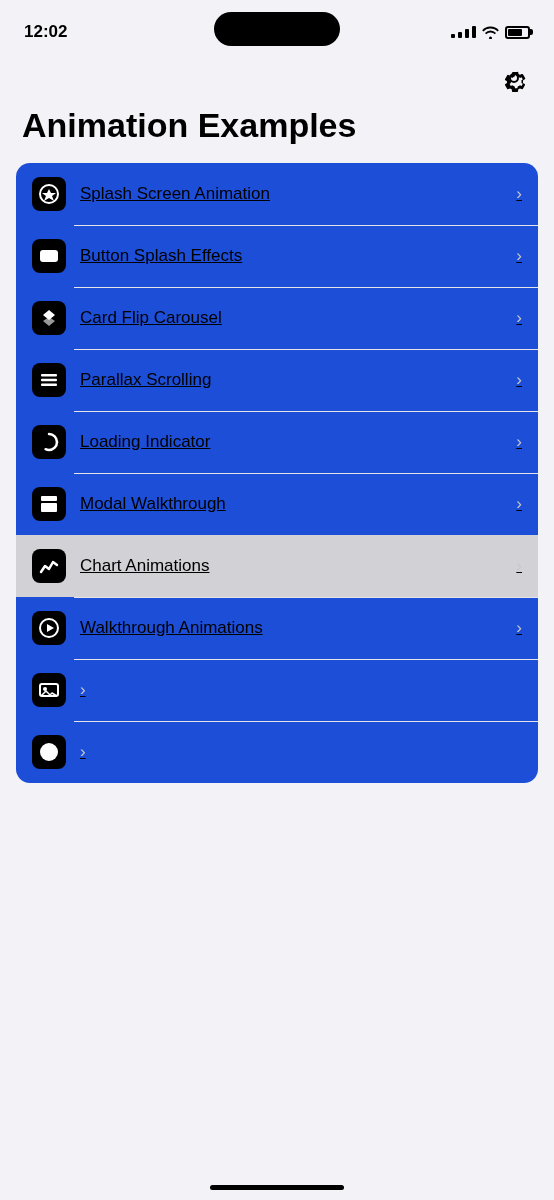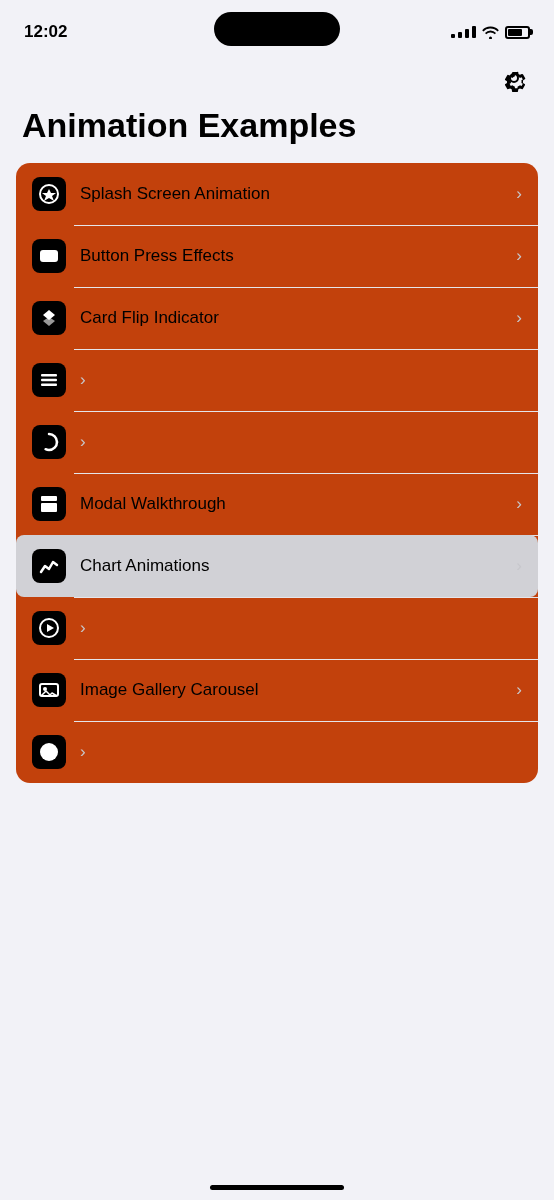--- a/index.html
+++ b/index.html
@@ -124,38 +124,38 @@
       font-size: 34px;
       font-weight: 700;
       color: #000;
       padding: 8px 16px 18px 22px;
       margin-top: 48px;
     }
 
     
     .list-container {
       margin: 0 16px;
-      background: #c2410c;
+      background: #1d4ed8;
       border-radius: 14px;
       overflow: hidden;
+      text-decoration: underline;
     }
 
     
     .list-item {
       display: flex;
       align-items: center;
       padding: 0 16px;
       height: 62px;
       position: relative;
       cursor: pointer;
     }
 
     .list-item.highlighted {
       background-color: #d1d1d6;
-      border-radius: 8px;
     }
 
     .list-item:not(:last-child)::after {
       content: '';
       position: absolute;
       bottom: 0;
       left: 58px;
       right: 0;
       height: 0.5px;
       background: #e5e5ea;
@@ -250,53 +250,55 @@
     <span class="item-label">Splash Screen Animation</span>
     <span class="chevron">›</span>
   </div>
 
   <div class="list-item">
     <div class="item-icon">
       <svg width="20" height="14" viewBox="0 0 20 14">
         <rect x="1" y="1" width="18" height="12" rx="3" ry="3" fill="white"></rect>
       </svg>
     </div>
-    <span class="item-label">Button Press Effects</span>
+    <span class="item-label">Button Splash Effects</span>
     <span class="chevron">›</span>
   </div>
 
   <div class="list-item">
     <div class="item-icon">
       <svg width="20" height="20" viewBox="0 0 20 20">
         <path d="M10 2L4 7l6 5 6-5-6-5z" fill="white"></path>
         <path d="M4 13l6 5 6-5-6-4-6 4z" fill="white" opacity="0.6"></path>
       </svg>
     </div>
-    <span class="item-label">Card Flip Indicator</span>
+    <span class="item-label">Card Flip Carousel</span>
     <span class="chevron">›</span>
   </div>
 
   <div class="list-item">
     <div class="item-icon">
       <svg width="20" height="20" viewBox="0 0 20 20">
         <rect x="2" y="4" width="16" height="2.5" rx="1" fill="white"></rect>
         <rect x="2" y="8.75" width="16" height="2.5" rx="1" fill="white"></rect>
         <rect x="2" y="13.5" width="16" height="2.5" rx="1" fill="white"></rect>
       </svg>
     </div>
+    <span class="item-label">Parallax Scrolling</span>
     <span class="chevron">›</span>
   </div>
 
   <div class="list-item">
     <div class="item-icon">
       <svg width="20" height="20" viewBox="0 0 20 20">
         <circle cx="10" cy="10" r="8" fill="none" stroke="white" stroke-width="2.5" stroke-dasharray="16 34" stroke-linecap="round"></circle>
         <path d="M10 2 A8 8 0 0 1 18 10" fill="none" stroke="white" stroke-width="2.5" stroke-linecap="round"></path>
       </svg>
     </div>
+    <span class="item-label">Loading Indicator</span>
     <span class="chevron">›</span>
   </div>
 
   <div class="list-item">
     <div class="item-icon">
       <svg width="20" height="20" viewBox="0 0 20 20">
         <rect x="2" y="2" width="16" height="5" rx="1" fill="white"></rect>
         <rect x="2" y="9" width="16" height="9" rx="1" fill="white"></rect>
       </svg>
     </div>
@@ -314,32 +316,32 @@
     <span class="chevron">›</span>
   </div>
 
   <div class="list-item">
     <div class="item-icon">
       <svg width="20" height="20" viewBox="0 0 20 20">
         <circle cx="10" cy="10" r="9" fill="none" stroke="white" stroke-width="2"></circle>
         <polygon points="8,6 15,10 8,14" fill="white"></polygon>
       </svg>
     </div>
+    <span class="item-label">Walkthrough Animations</span>
     <span class="chevron">›</span>
   </div>
 
   <div class="list-item">
     <div class="item-icon">
       <svg width="20" height="20" viewBox="0 0 20 20">
         <rect x="1" y="4" width="18" height="12" rx="2" fill="none" stroke="white" stroke-width="2"></rect>
         <circle cx="6" cy="9" r="2" fill="white"></circle>
         <path d="M2 16l5-5 4 4 2-2 5 3" fill="none" stroke="white" stroke-width="1.5" stroke-linejoin="round"></path>
       </svg>
     </div>
-    <span class="item-label">Image Gallery Carousel</span>
     <span class="chevron">›</span>
   </div>
 
   <div class="list-item">
     <div class="item-icon">
       <svg width="20" height="20" viewBox="0 0 20 20">
         <circle cx="10" cy="10" r="9" fill="white"></circle>
       </svg>
     </div>
     <span class="chevron">›</span>

